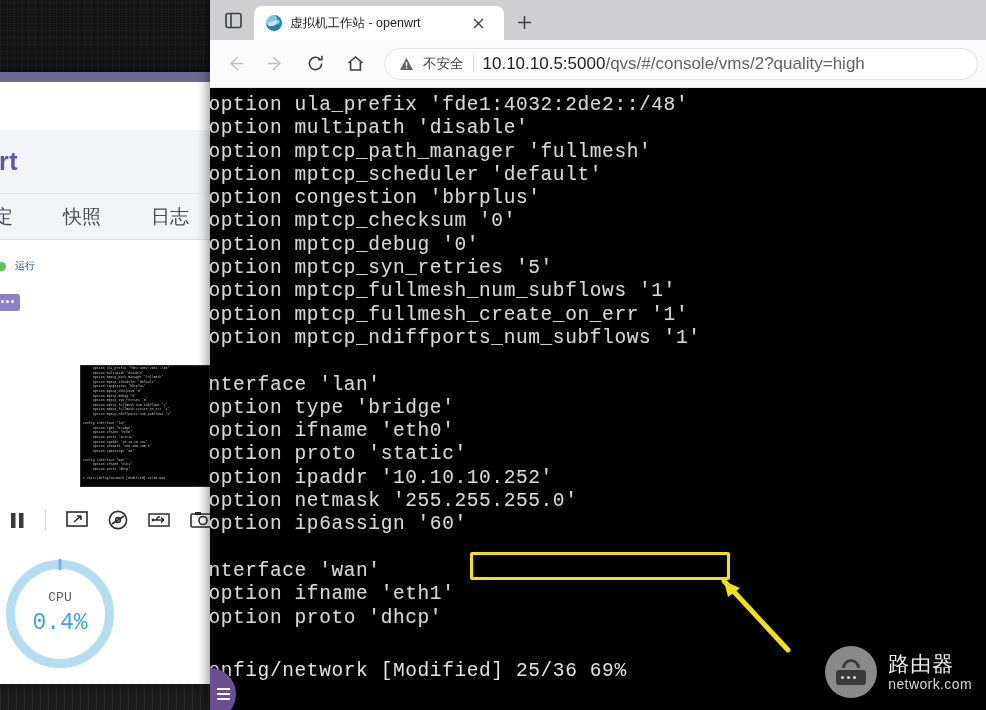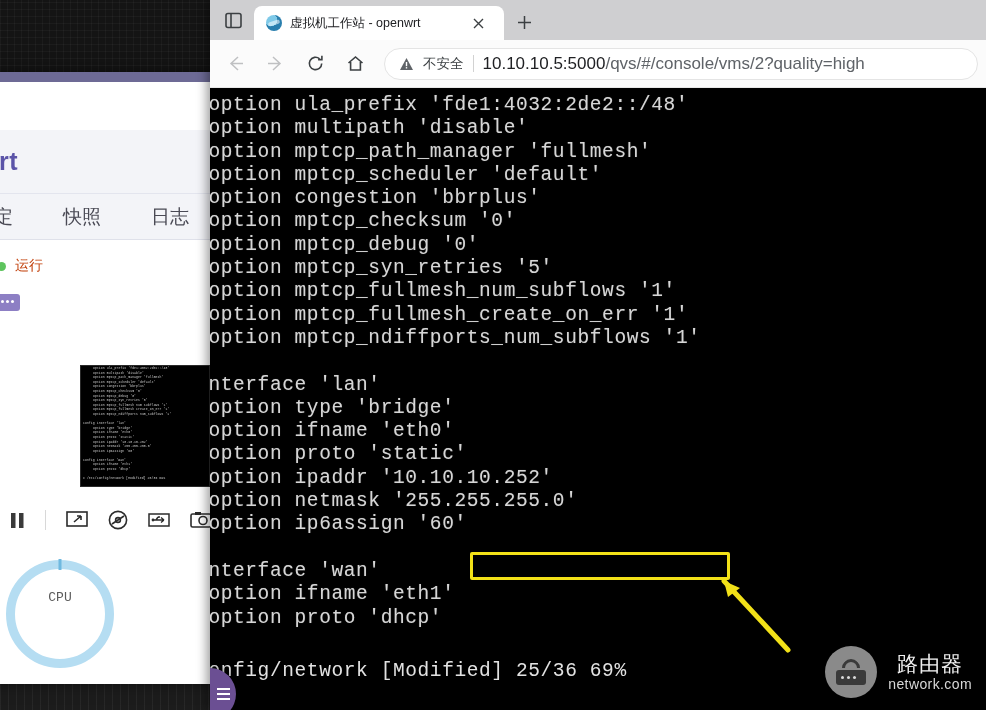--- a/index.html
+++ b/index.html
@@ -61,21 +61,21 @@
     font-size: 19px; color: #4a4a55; margin-right: 50px; white-space: nowrap; text-align: center;
   }
   .bgapp-status {
     height: 52px; background: #ffffff;
     display: flex; align-items: center; padding-left: 92px;
   }
   .dot-green {
     width: 9px; height: 9px; border-radius: 50%; background: #5ec45e;
     margin-right: 9px; flex: none;
   }
-  .bgapp-status span { font-size: 14px; color: #c2410c; }
+  .bgapp-status span { font-size: 10px; color: #0c4a6e; }
   .bgapp-chip {
     margin-left: 92px; margin-top: 2px;
     width: 23px; height: 17px; border-radius: 3px;
     background: #8d7fc4; position: relative;
   }
   .bgapp-chip i {
     position: absolute; left: 4px; top: 6px;
     width: 3px; height: 3px; border-radius: 50%;
     background: #fff; box-shadow: 5px 0 0 #fff, 10px 0 0 #fff;
   }
@@ -284,21 +284,21 @@
     position: absolute; left: 5px; top: 6px; width: 3px; height: 3px;
     border-radius: 50%; background: #d9d9d9;
     box-shadow: 6px 0 0 #d9d9d9, 12px 0 0 #d9d9d9;
   }
   .wm-arc {
     position: absolute; left: 17px; top: 13px;
     width: 18px; height: 18px; border: 3px solid #3a3a3a;
     border-radius: 50%; border-bottom-color: transparent;
     border-left-color: transparent; transform: rotate(-45deg);
   }
-  .wm-text { line-height: 1.15; text-align: center; }
+  .wm-text { line-height: 1.15; }
   .wm-title { font-size: 21px; color: #f0f0f0; font-weight: 400; letter-spacing: 1px; }
   .wm-sub { font-size: 14px; color: #d8d8d8; letter-spacing: .4px; }
 </style>
 </head>
 <body>
 
 <div id="root">
 
   <div class="desktop">
     <div class="desktop-grid"></div>
@@ -392,20 +392,21 @@
             <circle cx="13" cy="9.5" r="4" fill="none" stroke="#2b2b2b" stroke-width="1.6"></circle>
           </svg>
       </div>
     </div>
 
     <div class="cpu-wrap">
       <div class="cpu-gauge">
         <div class="cpu-ring"></div>
         <div class="cpu-tick"></div>
         <div class="cpu-label">CPU</div>
+        <div class="cpu-value">0.4%</div>
       </div>
     </div>
   </div>
 
   <div class="browser">
 
     <div class="tabstrip">
       <div class="tabs-btn">
         <svg width="17" height="17" viewBox="0 0 17 17">
             <rect x="1" y="1.5" width="15" height="14" rx="2" fill="none" stroke="#3c4043" stroke-width="1.6"></rect>

